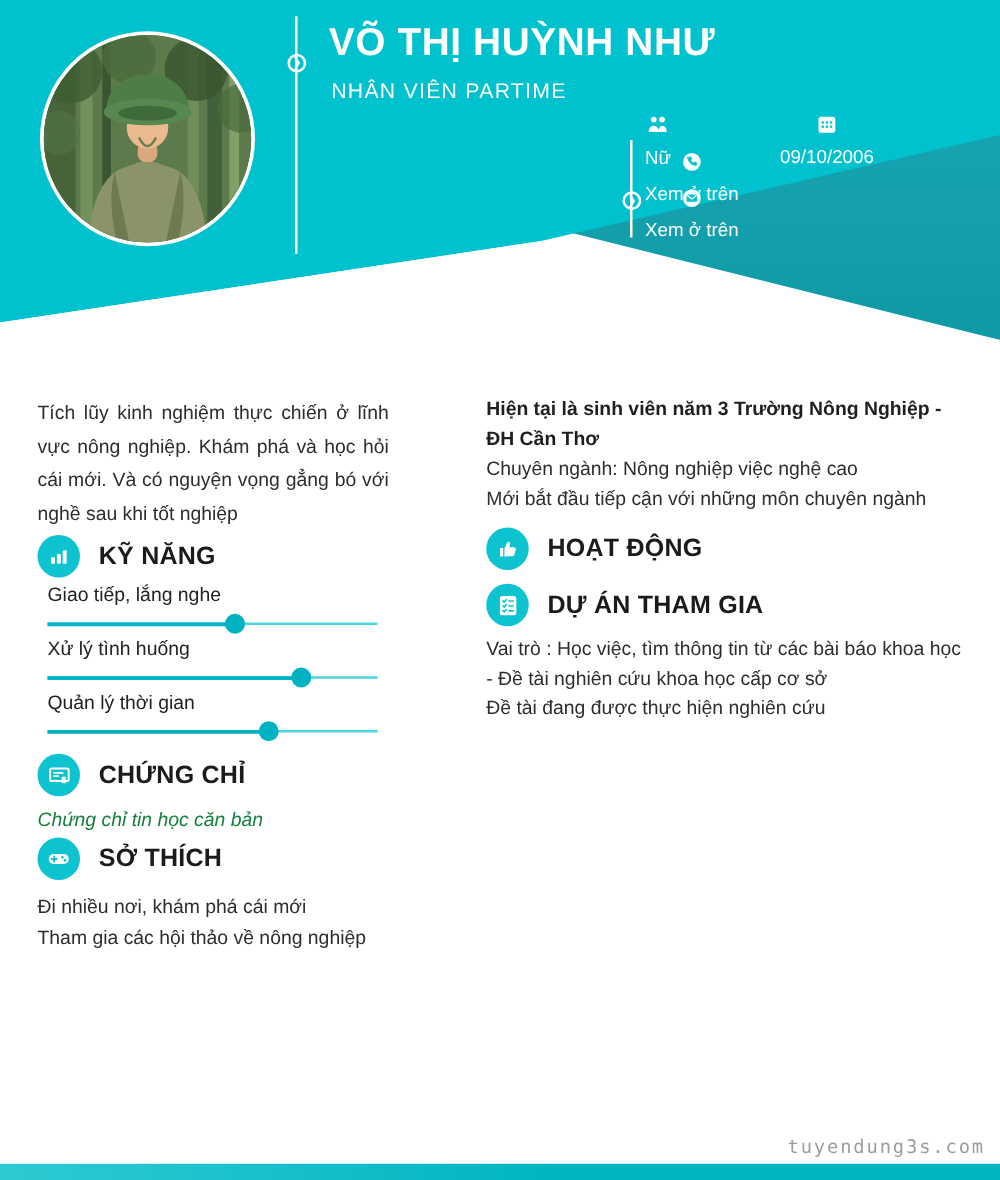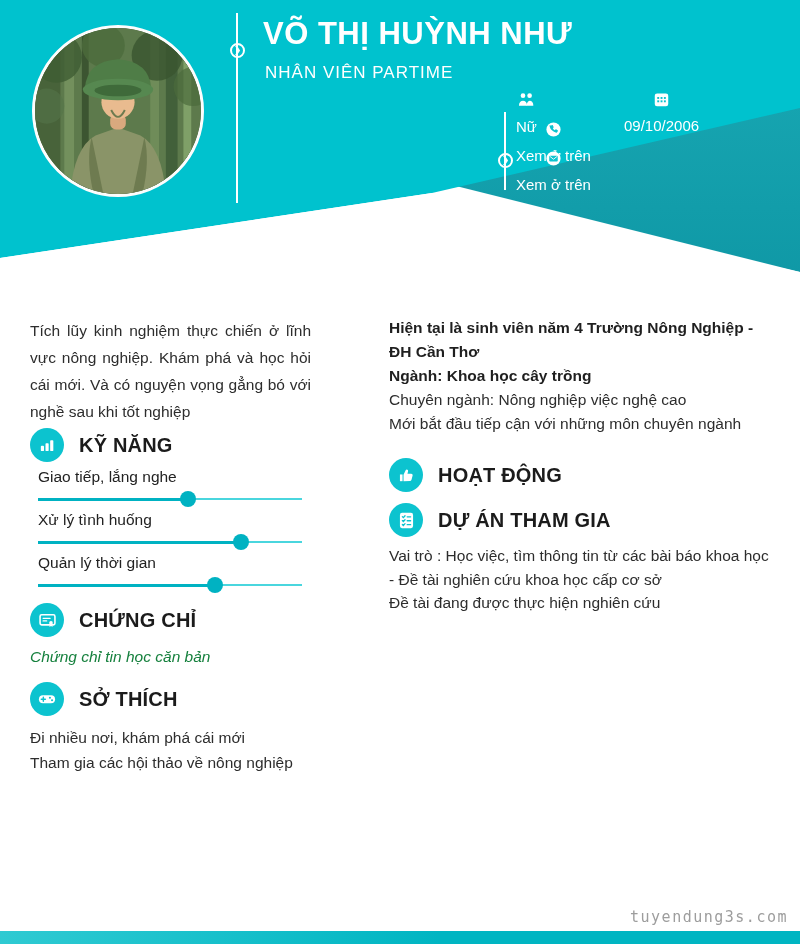--- a/index.html
+++ b/index.html
@@ -63,26 +63,26 @@
   .skill-label { margin:4px 0 5px 8px; font-size:15.5px; color:#222; }
   .skill-track { position:relative; margin-left:8px; width:264px; height:16px; }
   .track-base { position:absolute; left:0; right:0; top:7px; height:2px; background:#4ad6de; }
   .track-fill { position:absolute; left:0; top:6.5px; height:3px; background:#00b2c2; }
   .track-knob { position:absolute; top:0; width:16px; height:16px; border-radius:50%;
     background:#00b2c2; }
 
   .plain-lines { margin-top:7px; font-size:15.5px; line-height:25px; color:#2d2d2d; }
   .cert-lines { margin-top:7px; font-size:15.5px; line-height:22px; color:#15803d;font-style:italic; }
   .m-cert { margin-top:8px; }
-  .m-hobby { margin-top:12px; }
+  .m-hobby { }
 
   .edu-lines { margin-top:6px; font-size:15.5px; line-height:24px; color:#2d2d2d; }
   .edu-lines .b { font-weight:bold; color:#1f1f1f; }
   .list-lines { margin-top:5px; font-size:15.5px; line-height:23.5px; color:#2d2d2d; }
-  .m-act { margin-top:20px; }
+  .m-act { margin-top:8px; }
   .m-proj { margin-top:7px; }
 
   
   .watermark { position:absolute; right:12px; bottom:18px;
     font-family:"DejaVu Sans Mono","Liberation Mono",monospace;
     font-size:15px; letter-spacing:1.5px; color:#9d9d9d; }
   .footer-bar { position:absolute; left:0; bottom:0; width:800px; height:13px;
     background:linear-gradient(90deg,#2fcad2 0%,#15bfca 30%,#00b5c2 55%,#00b5c2 100%); }
 </style>
 </head>
@@ -278,22 +278,21 @@
     <div class="sec-head">
       <span class="sec-icon">
         <svg width="22" height="22" viewBox="0 0 24 24" fill="#fff">
           <path d="M12 4.6 22 9l-10 4.4L2 9z"></path>
           <path d="M6.5 11.6v3.5c0 1.5 2.5 2.7 5.5 2.7s5.5-1.2 5.5-2.7v-3.5L12 14z"></path>
         </svg>
       </span>
       <span class="sec-title">TRÌNH ĐỘ HỌC VẤN</span>
     </div>
     <div class="edu-lines">
-      <div class="b">Hiện tại là sinh viên năm 4 Trường Nông Nghiệp - ĐH Cần Thơ</div>
-      <div class="b">Ngành: Khoa học cây trồng</div>
+      <div class="b">Hiện tại là sinh viên năm 3 Trường Nông Nghiệp - ĐH Cần Thơ</div>
       <div>Chuyên ngành: Nông nghiệp việc nghệ cao</div>
       <div>Mới bắt đầu tiếp cận với những môn chuyên ngành</div>
     </div>
 
     <div class="sec-head m-act">
       <span class="sec-icon">
         <svg width="21" height="21" viewBox="0 0 24 24" fill="#fff">
           <path d="M4.5 10.8h3v7.7h-3z"></path>
           <path d="M8.6 18.5v-7.4l2.6-5.3c.2-.4.6-.7 1.1-.7 1 0 1.7.9 1.5 1.9l-.7 3h4.3c1.1 0 1.9 1.1 1.6 2.1l-1.3 4.7c-.2.8-1 1.4-1.8 1.4z"></path>
         </svg>

